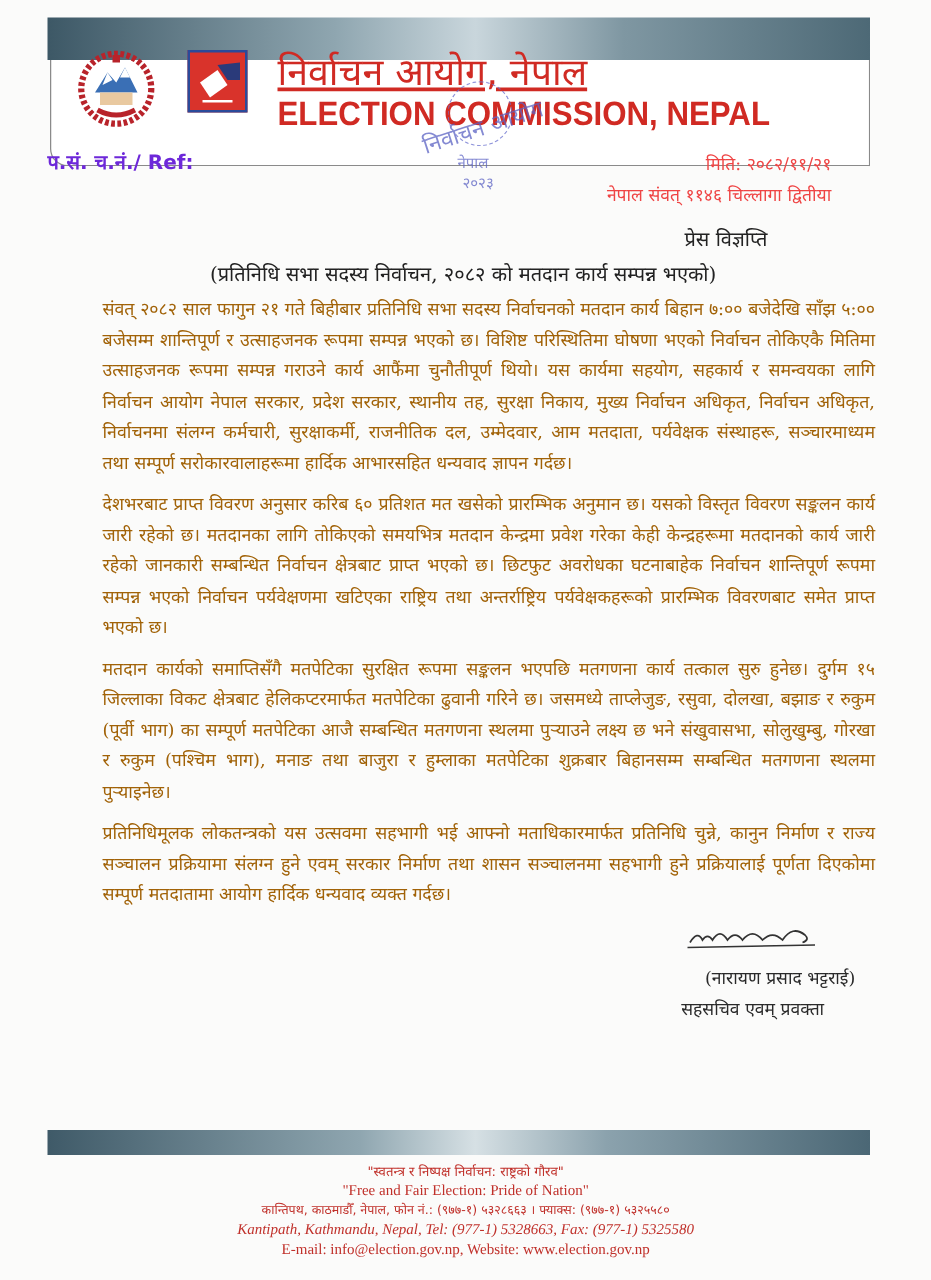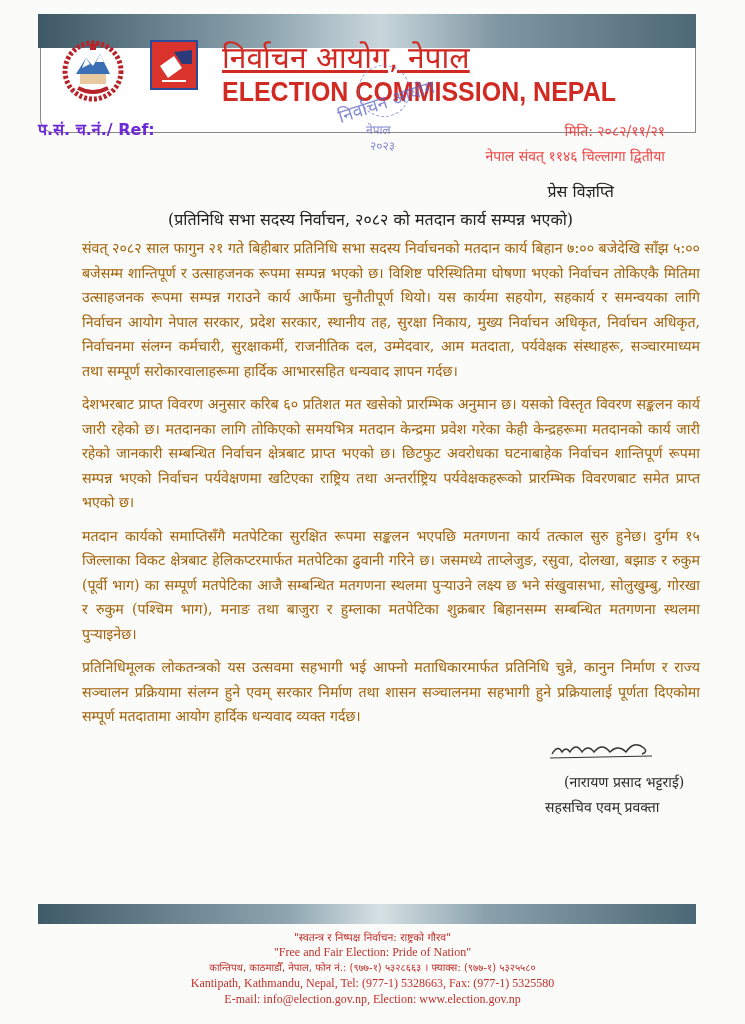--- a/index.html
+++ b/index.html
@@ -69,21 +69,21 @@
   .signer-name { position:absolute; left:564px; top:772px; font-size:14px; }
   .signer-title { position:absolute; left:545px; top:797px; font-size:14px;text-align:center; }
   .bottom-bar {
     position:absolute; left:38px; top:904px; width:658px; height:20px;
     background:linear-gradient(90deg,#3f5a68 0%,#8fa6b0 38%,#d6e0e4 52%,#8ba2ad 68%,#4b6775 100%);
   }
   .footer { position:absolute; left:0; width:745px; text-align:center; color:#c0302a; font-family:"Liberation Serif", serif; }
   .f1 { top:930px; font-size:10.5px; font-family:"DejaVu Sans", sans-serif; }
   .f2 { top:945px; font-size:12px; }
   .f3 { top:960px; font-size:10px; font-family:"DejaVu Sans", sans-serif; }
-  .f4 { top:976px; font-size:12px; }
+  .f4 { top:976px; font-size:12px;font-style:italic; }
   .f5 { top:992px; font-size:12px; }
 </style>
 </head>
 <body>
 
 <div class="top-bar"></div>
 <div class="header-box"></div>
 
 <svg class="emblem" viewBox="0 0 62 62">
   <circle cx="31" cy="31" r="28" fill="none" stroke="#b8232a" stroke-width="5" stroke-dasharray="3 2"></circle>
@@ -132,13 +132,13 @@
   <line x1="2" y1="20" x2="104" y2="18" stroke="#333" stroke-width="1.2"></line>
 </svg>
 <div class="signer-name">(नारायण प्रसाद भट्टराई)</div>
 <div class="signer-title">सहसचिव एवम् प्रवक्ता</div>
 
 <div class="bottom-bar"></div>
 <div class="footer f1">"स्वतन्त्र र निष्पक्ष निर्वाचन: राष्ट्रको गौरव"</div>
 <div class="footer f2">"Free and Fair Election: Pride of Nation"</div>
 <div class="footer f3">कान्तिपथ, काठमाडौँ, नेपाल, फोन नं.: (९७७-१) ५३२८६६३ । फ्याक्स: (९७७-१) ५३२५५८०</div>
 <div class="footer f4">Kantipath, Kathmandu, Nepal, Tel: (977-1) 5328663, Fax: (977-1) 5325580</div>
-<div class="footer f5">E-mail: info@election.gov.np, Election: www.election.gov.np</div>
+<div class="footer f5">E-mail: info@election.gov.np, Website: www.election.gov.np</div>
 
 </body></html>

